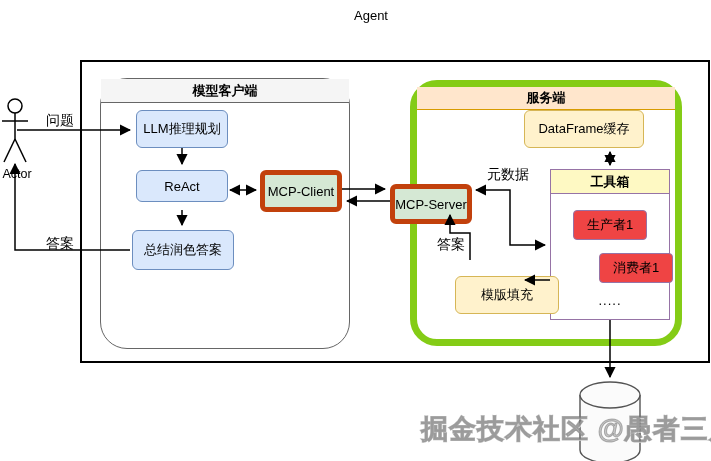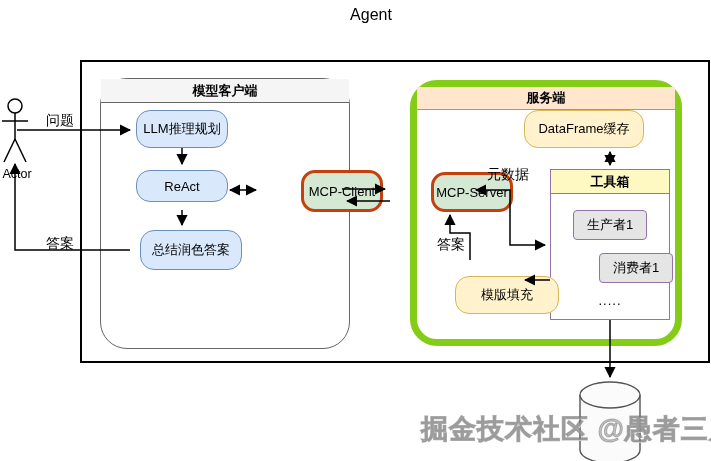--- a/index.html
+++ b/index.html
@@ -14,37 +14,37 @@
   .outer-box{left:80px;top:60px;width:626px;height:299px;border:2px solid #000;z-index:1;background:transparent;}
   .panel{z-index:2;background:#fff;box-sizing:border-box;border-radius:27px;}
   .panel-header{width:100%;box-sizing:border-box;font-weight:bold;font-size:13px;display:flex;align-items:center;justify-content:center;}
   .client-panel{left:100px;top:78px;width:250px;height:271px;border:1px solid #666;}
   .client-panel .panel-header{height:24px;background:#f5f5f5;border-bottom:1px solid #666;}
   .server-panel{left:410px;top:80px;width:272px;height:266px;border:7px solid #84cc16;}
   .server-panel .panel-header{height:23px;background:#ffe6cc;border-bottom:1px solid #d79b00;}
   .toolbox{left:550px;top:169px;width:120px;height:151px;border:1px solid #9673a6;z-index:3;background:#fff;box-sizing:border-box;}
   .toolbox .panel-header{height:24px;background:#fef9c3;border-bottom:1px solid #9673a6;}
   
-  .node{z-index:4;border-radius:14px;font-size:13px;box-sizing:border-box;}
+  .node{z-index:4;border-radius:6px;font-size:13px;box-sizing:border-box;}
   .blue{background:#dae8fc;border:1px solid #6c8ebf;}
-  .green{background:#d5e8d4;border:3px solid #c2410c;margin-left:41px;}
+  .green{background:#d5e8d4;border:5px solid #c2410c;}
   .yellow{background:#fff2cc;border:1px solid #d6b656;}
-  .purple{background:#e5e5e5;border:1px solid #9673a6;border-radius:4px;text-align:center;}
+  .purple{background:#ef4444;border:1px solid #9673a6;border-radius:4px;text-align:center;}
   .node-llm{left:136px;top:110px;width:92px;height:38px;}
   .node-react{left:136px;top:170px;width:92px;height:32px;}
-  .node-summary{left:140px;top:230px;width:102px;height:40px;}
+  .node-summary{left:132px;top:230px;width:102px;height:40px;}
   .node-mcp-client{left:260px;top:170px;width:82px;height:42px;}
-  .node-mcp-server{left:390px;top:172px;width:82px;height:40px;}
+  .node-mcp-server{left:390px;top:184px;width:82px;height:40px;}
   .node-dataframe{left:524px;top:110px;width:120px;height:38px;}
   .node-template{left:420px;top:276px;width:104px;height:38px;margin-left:35px;}
   .node-producer{left:573px;top:210px;width:74px;height:30px;}
   .node-consumer{left:599px;top:253px;width:74px;height:30px;}
   .toolbox-more{left:585px;top:292px;width:50px;height:16px;z-index:4;font-size:13px;letter-spacing:1px;}
   
-  .diagram-title{left:330px;top:7px;width:82px;height:16px;font-size:16px;z-index:2;}
+  .diagram-title{left:330px;top:7px;width:82px;height:16px;font-size:13px;z-index:2;}
   .edge-label{font-size:14px;z-index:5;height:15px;}
   .lbl-question{left:38px;top:113px;width:44px;}
   .lbl-answer-user{left:38px;top:236px;width:44px;}
   .lbl-metadata{left:478px;top:167px;width:60px;}
   .lbl-answer-server{left:429px;top:237px;width:44px;}
   .actor-label{left:-2px;top:167px;width:38px;height:14px;font-size:12.5px;z-index:2;}
   
   .overlay{left:0;top:0;width:711px;height:461px;z-index:6;pointer-events:none;}
   
   .watermark{

